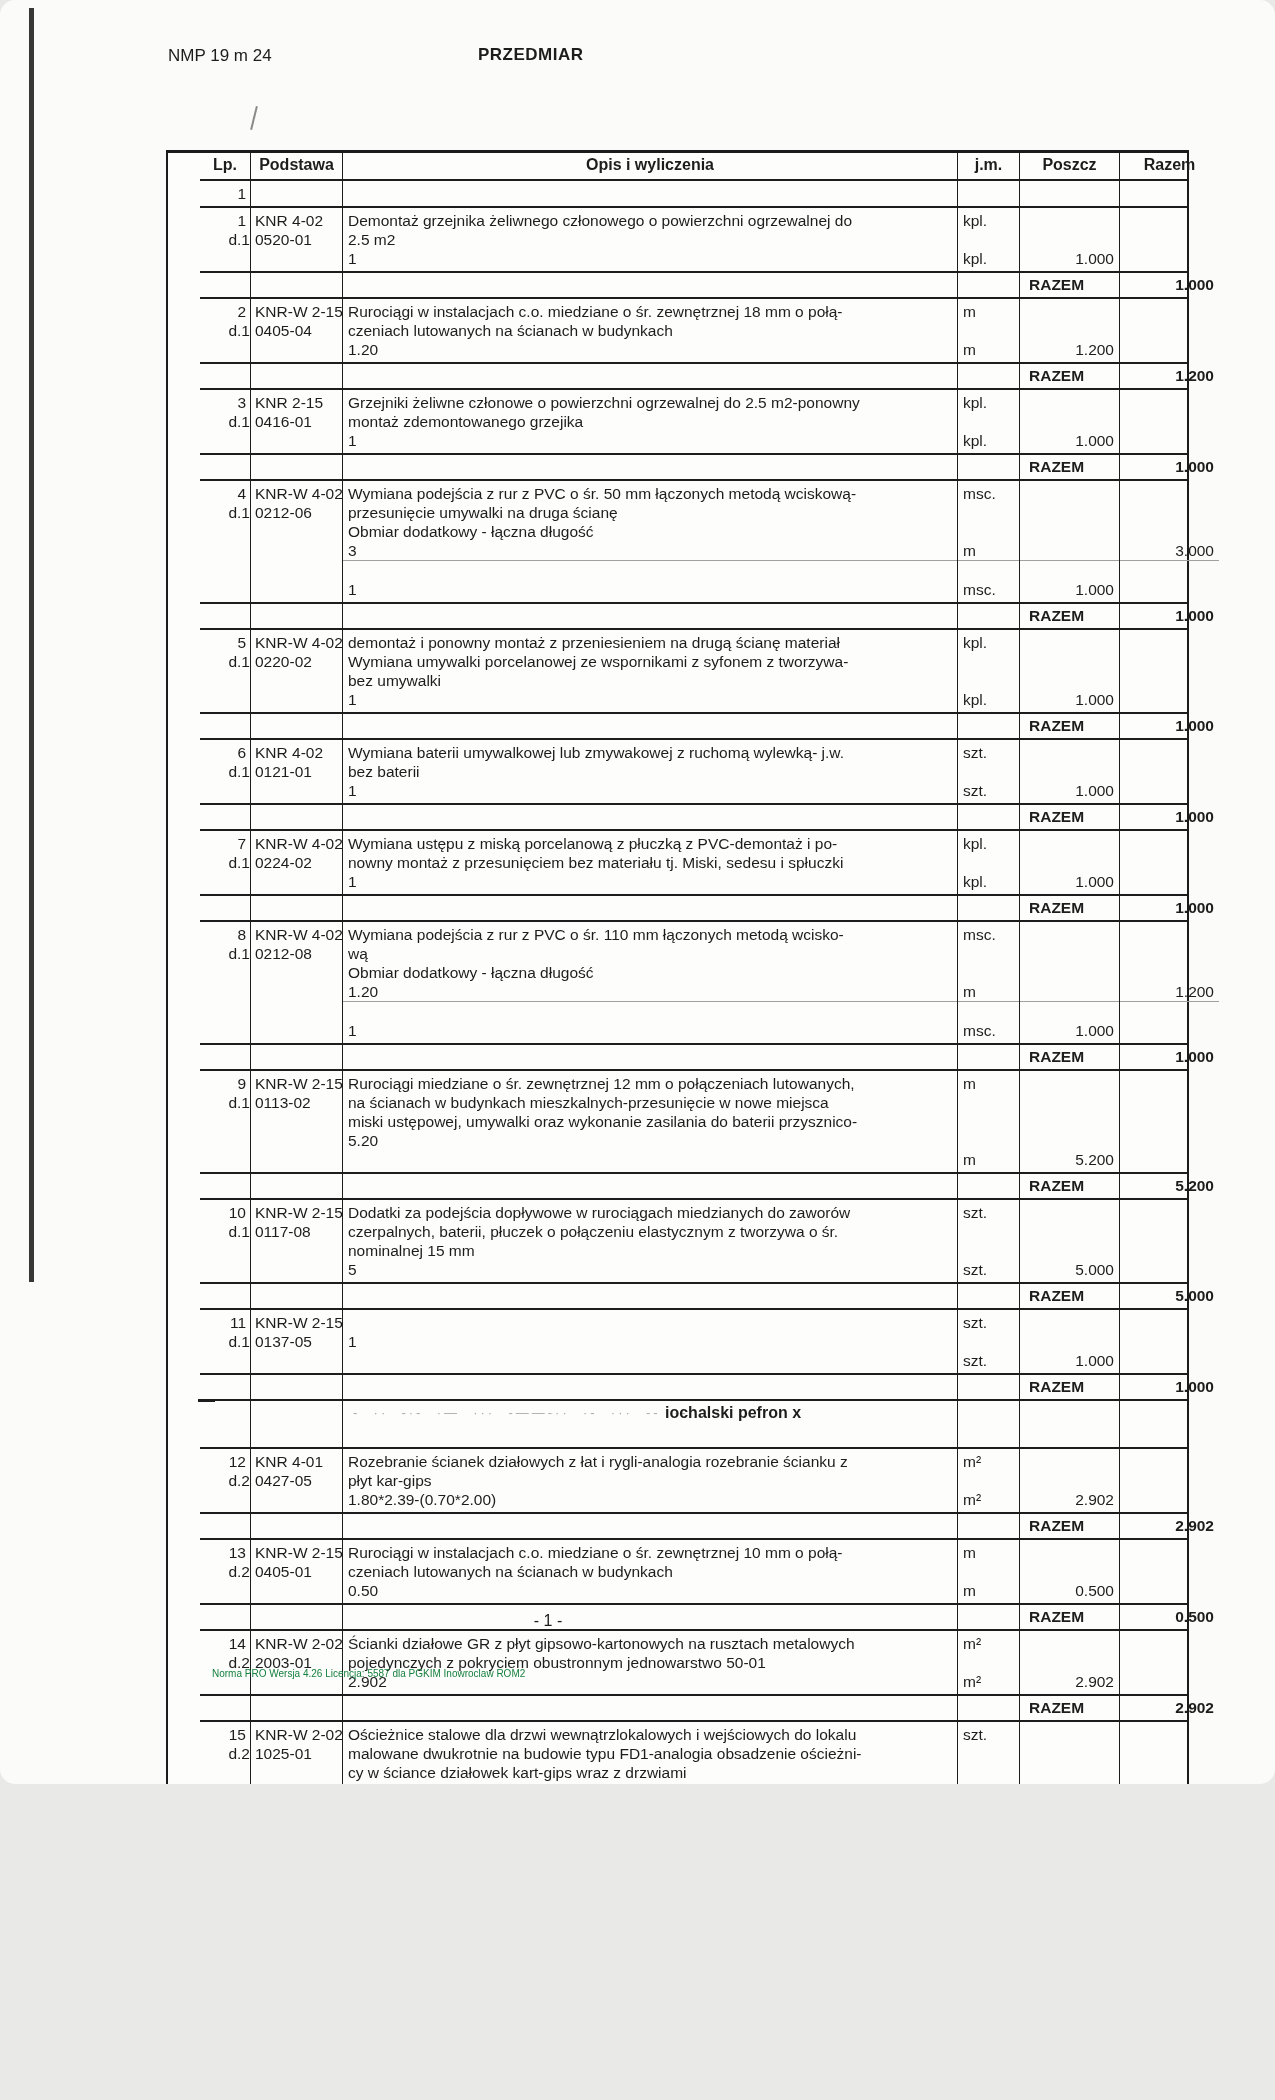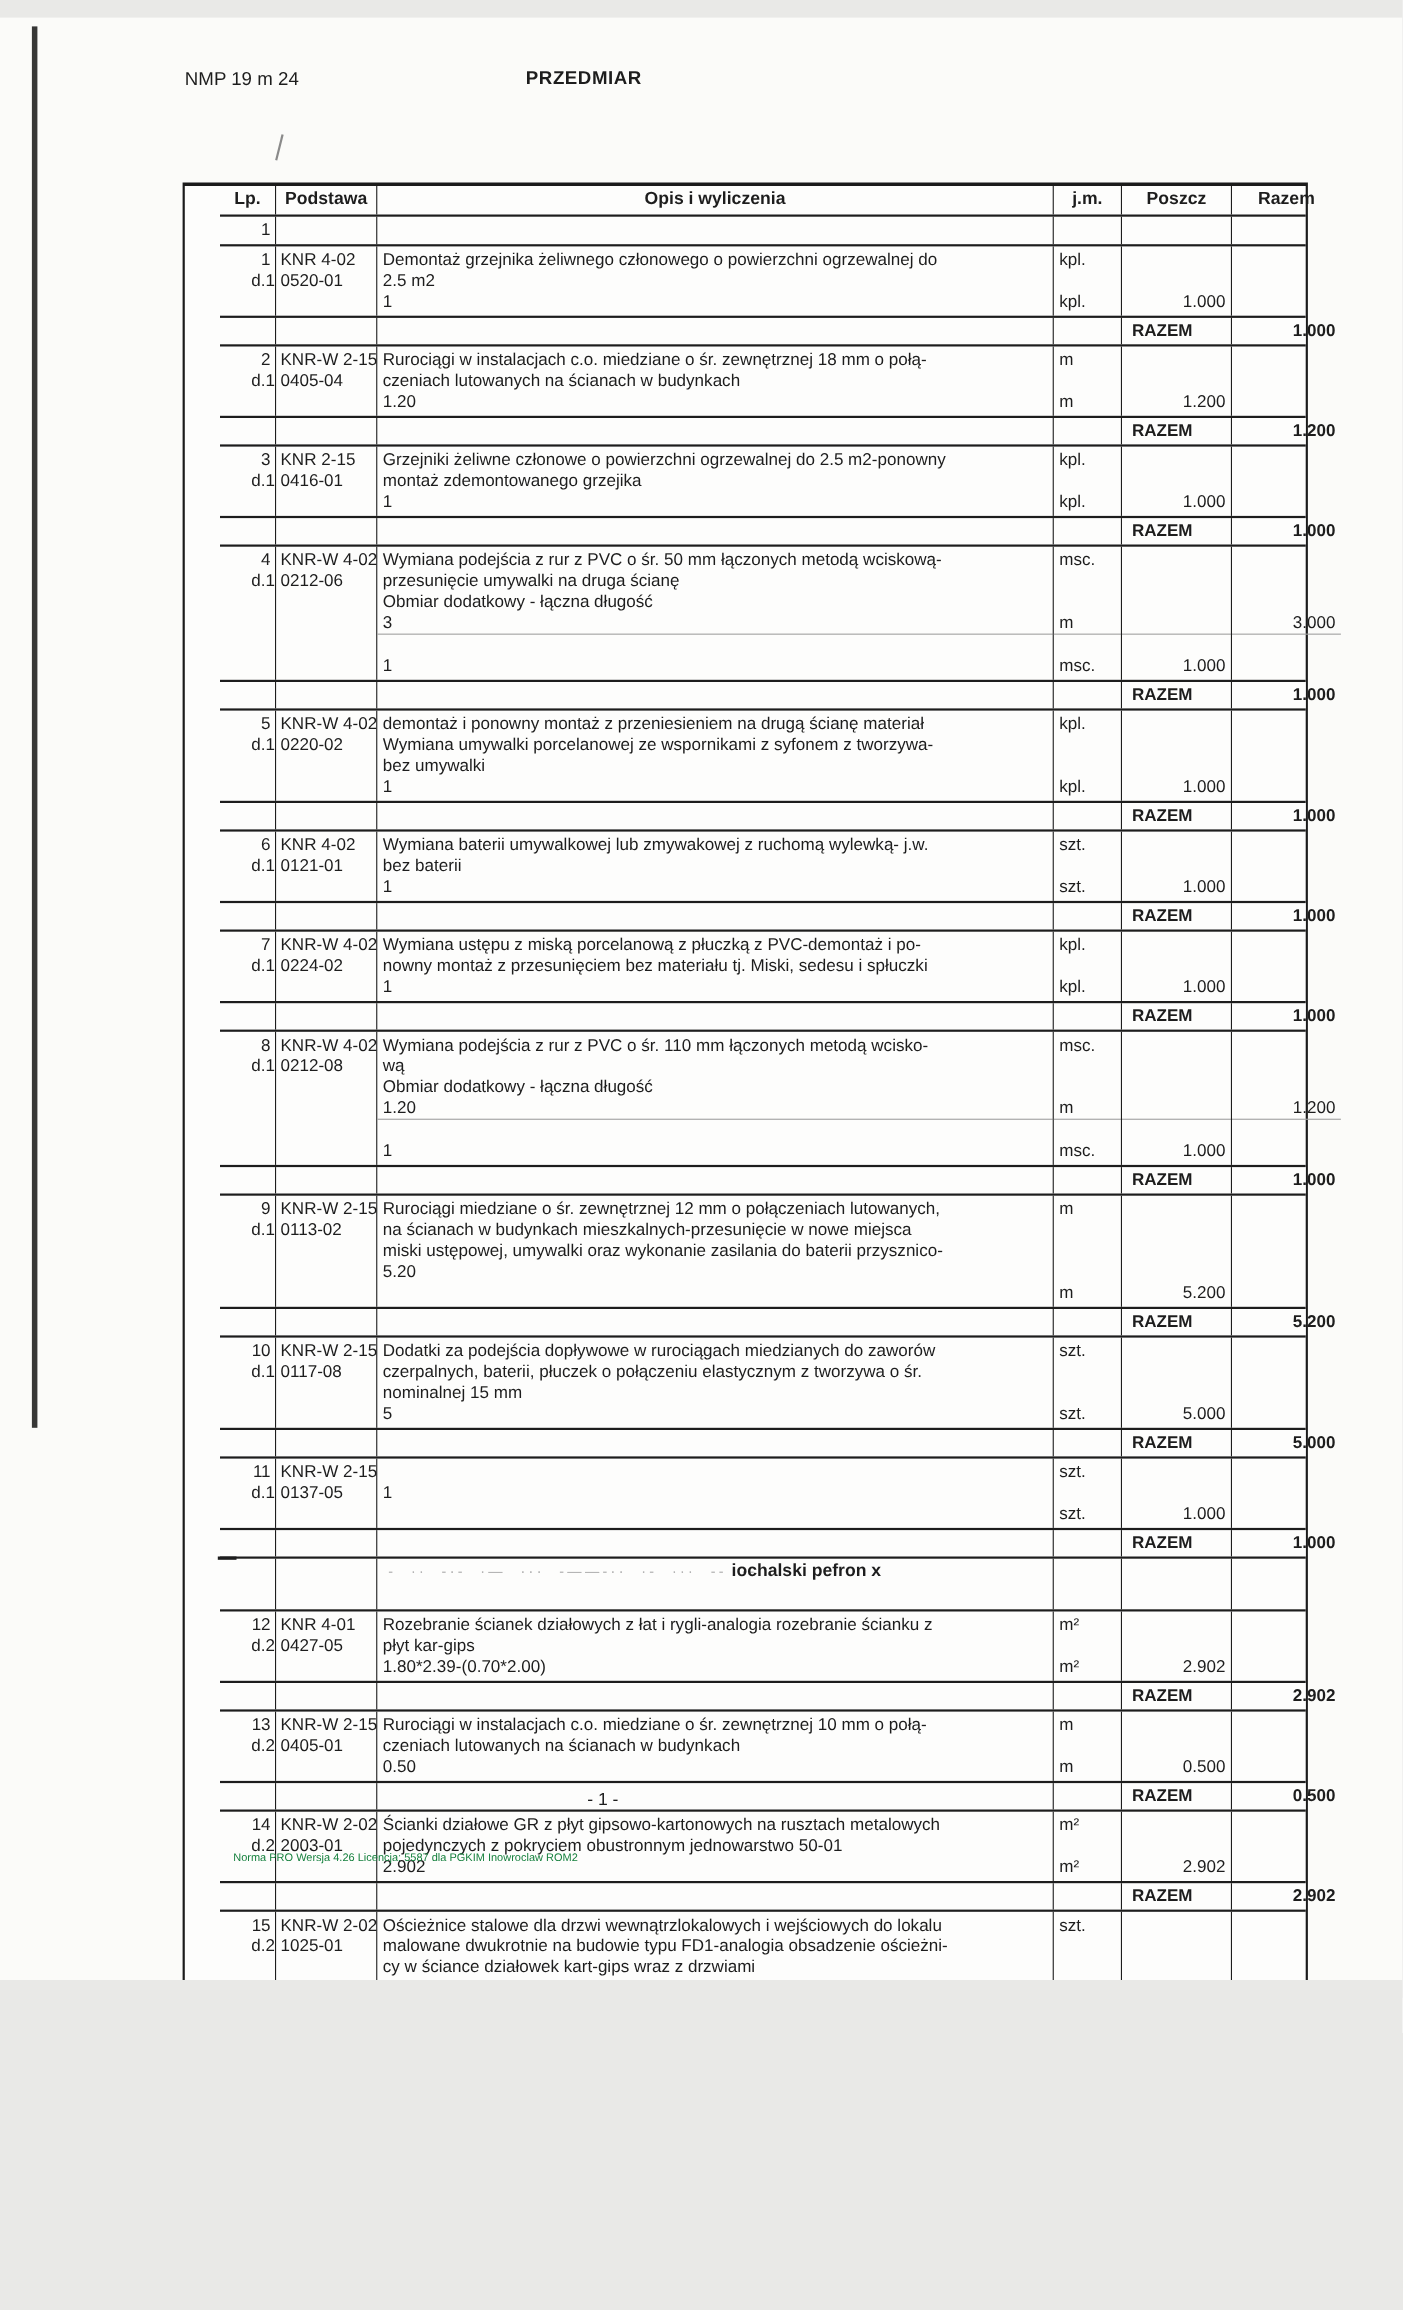--- a/index.html
+++ b/index.html
@@ -1,19 +1,19 @@
 <!DOCTYPE html>
 <html><head>
 <meta charset="utf-8">
 <style>
   html,body{margin:0;padding:0;background:#e9e9e7;}
   .scan{
-    position:relative;width:1275px;height:1784px;margin:16px auto;
+    position:relative;width:1275px;height:1784px;margin:0 auto;
     background:#fbfbf9;overflow:hidden;
-    font-family:"Liberation Sans", sans-serif;color:#1d1d1d;
+    font-family:"Liberation Sans", sans-serif;color:#1d1d1d;border-radius:15px;
   }
   
   .artifact-bar{position:absolute;left:29px;top:8px;width:5px;height:1274px;background:#141414;opacity:.85;}
   .artifact-tick{position:absolute;left:253px;top:106px;width:2px;height:24px;background:#8a8a8a;transform:rotate(14deg);}
   .edge{position:absolute;left:0;top:1892px;width:100%;height:28px;
         background:linear-gradient(#f6f6f4, #dededa 45%, #f4f4f2);}
   .below-edge{position:absolute;left:0;top:1920px;width:100%;height:180px;background:#f6f6f4;}
 
   .docref{position:absolute;left:168px;top:46px;font-size:17px;}
   .doctitle{position:absolute;left:478px;top:45px;font-size:17px;font-weight:bold;letter-spacing:.5px;}

